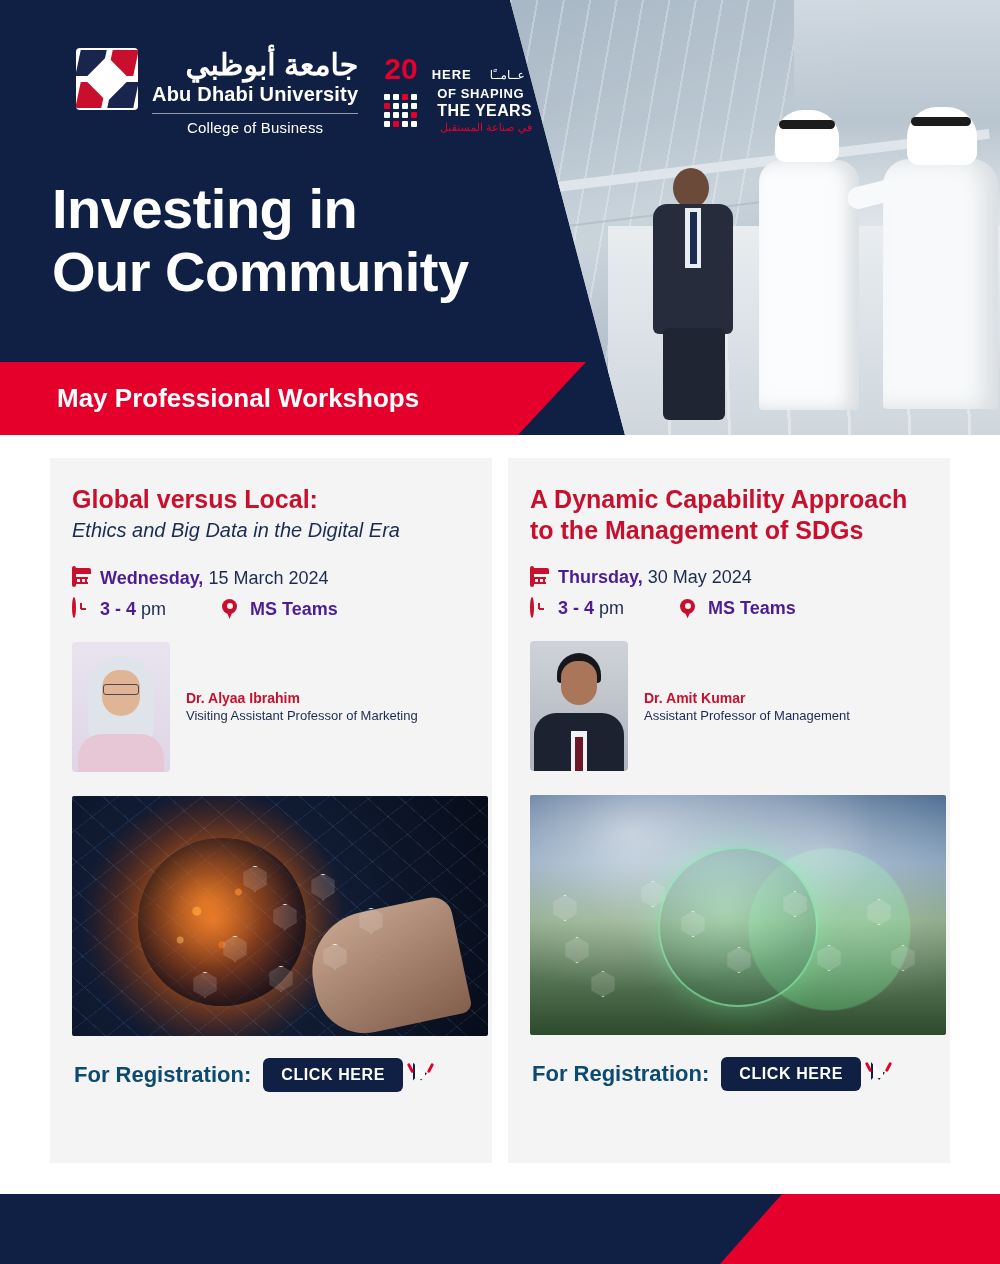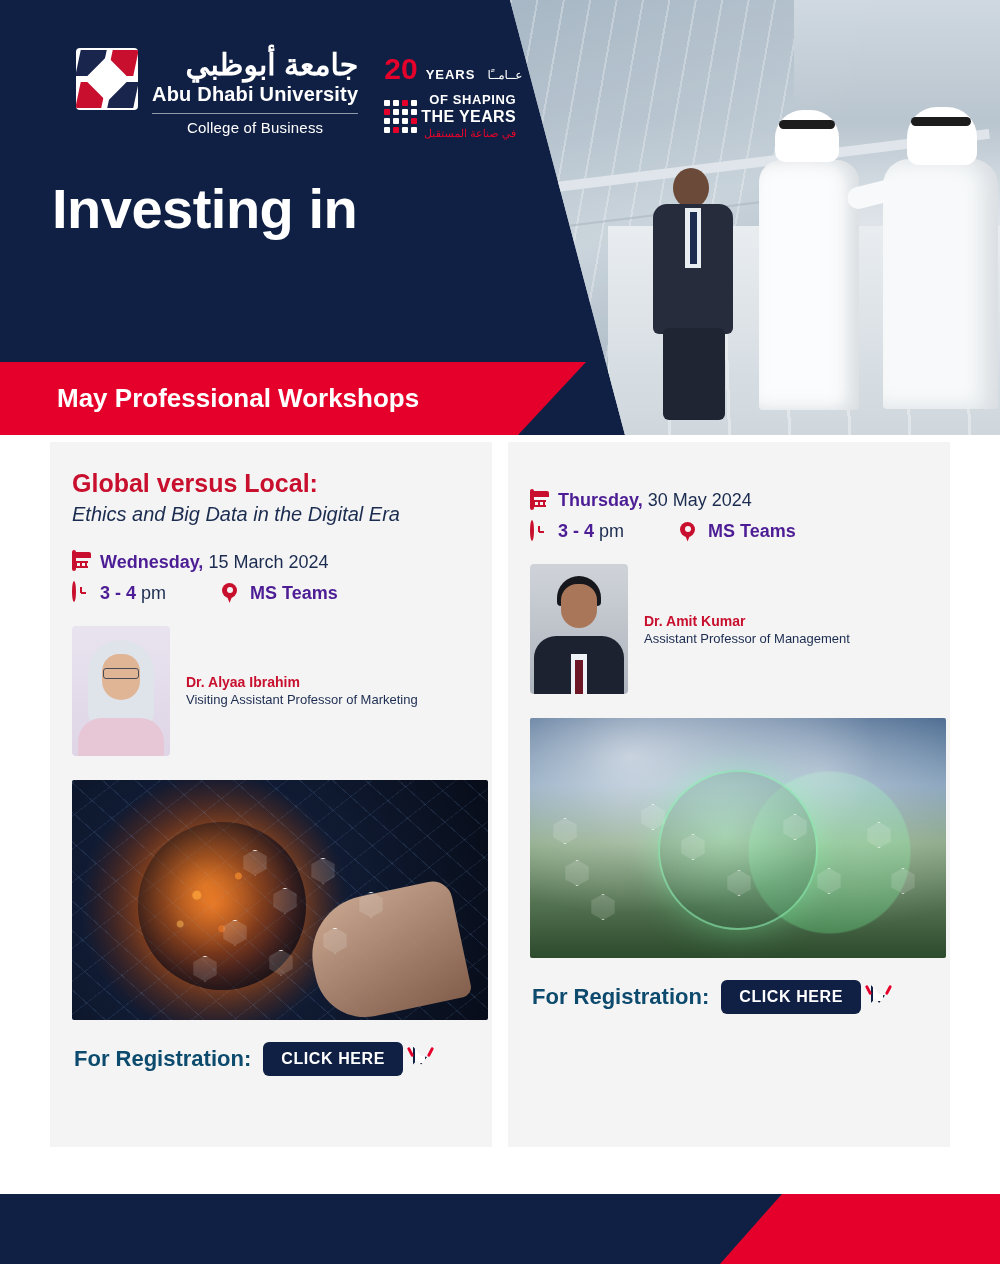--- a/index.html
+++ b/index.html
@@ -93,25 +93,25 @@
     position: absolute; left: 15px; top: 15px; width: 32px; height: 32px;
     background: #fff; transform: rotate(45deg); display: block;
   }
   .adu-text { color: #fff; }
   .adu-ar { font-size: 30px; font-weight: bold; letter-spacing: 0; line-height: 1.1; direction: rtl; }
   .adu-en { font-size: 20px; font-weight: bold; margin-top: 2px; letter-spacing: .2px; }
   .adu-rule { height: 1px; background: rgba(255,255,255,.55); margin: 7px 0 5px; }
   .adu-sub { font-size: 15px; text-align: center; letter-spacing: .2px; }
 
   .years-logo { color: #fff; padding-top: 6px; }
-  .yl-top { display: flex; align-items: baseline; gap: 8px; }
+  .yl-top { display: flex; align-items: baseline; gap: 14px; }
   .yl-20 { color: #e4002b; font-size: 30px; font-weight: bold; line-height: 1; }
   .yl-years { font-size: 13px; font-weight: bold; letter-spacing: 1px; }
   .yl-ar { font-size: 12px; margin-left: 4px; direction: rtl; }
-  .yl-body { display: flex; gap: 4px; align-items: center; margin-top: 9px; text-align: right; }
+  .yl-body { display: flex; gap: 20px; align-items: center; margin-top: 3px; }
   .dots { display: grid; grid-template-columns: repeat(4, 6px); grid-auto-rows: 6px; gap: 3px; }
   .dots span { width: 6px; height: 6px; background: #fff; border-radius: 1px; }
   .dots span.r { background: #e4002b; }
   .yl-lines { line-height: 1.12; }
   .yl-l1 { font-size: 13px; font-weight: bold; letter-spacing: .6px; }
   .yl-l2 { font-size: 16px; font-weight: bold; letter-spacing: .4px; }
   .yl-l3 { font-size: 11px; color: #e4002b; direction: rtl; margin-top: 2px; }
 
   .headline {
     position: absolute; left: 52px; top: 178px;
@@ -125,21 +125,21 @@
     background: #e4002b;
     clip-path: polygon(0 0, 586px 0, 518px 100%, 0 100%);
     display: flex; align-items: center;
   }
   .redband span {
     color: #fff; font-size: 26px; font-weight: bold; padding-left: 57px;
   }
 
   
   .cards {
-    position: absolute; top: 442px; left: 50px;
+    position: absolute; top: 458px; left: 50px;
     width: 900px; display: flex; gap: 16px;
   }
   .card {
     width: 442px; height: 705px;
     background: #f4f4f4;
     padding: 26px 22px 0 22px;
     position: relative;
   }
   .card-title {
     color: #c8102e; font-size: 25px; font-weight: bold; line-height: 1.22;
@@ -317,21 +317,21 @@
         <div class="adu-ar">جامعة أبوظبي</div>
         <div class="adu-en">Abu Dhabi University</div>
         <div class="adu-rule"></div>
         <div class="adu-sub">College of Business</div>
       </div>
     </div>
 
     <div class="years-logo">
       <div class="yl-top">
         <span class="yl-20">20</span>
-        <span class="yl-years">YEARS</span>
+        <span class="yl-years">HERE</span>
         <span class="yl-ar">عــامــًا</span>
       </div>
       <div class="yl-body">
         <div class="dots">
           <span></span>
             <span></span>
             <span class="r"></span>
             <span></span>
           <span class="r"></span>
             <span></span>
@@ -350,20 +350,21 @@
           <div class="yl-l1">OF SHAPING</div>
           <div class="yl-l2">THE YEARS</div>
           <div class="yl-l3">في صناعة المستقبل</div>
         </div>
       </div>
     </div>
   </div>
 
   <div class="headline">
     <div>Investing in</div>
+    <div>Our Community</div>
   </div>
 
   <div class="redband">
     <span>May Professional Workshops</span>
   </div>
 </div>
 
 <div class="cards">
 
   <div class="card">
@@ -419,20 +420,21 @@
       <button class="reg-btn">CLICK HERE</button>
       <span class="cursor-ic">
           <i></i>
           <i></i>
           <i></i>
         </span>
     </div>
   </div>
 
   <div class="card">
+    <div class="card-title">A Dynamic Capability Approach to the Management of SDGs</div>
 
     <div class="meta" style="margin-top:22px">
       <div class="meta-row">
         <span class="ic"><span class="cal"></span></span>
         <span class="meta-txt"><b>Thursday,</b>
           <span>30 May 2024</span></span>
       </div>
       <div class="meta-row">
         <span class="ic"><span class="clock"></span></span>
         <span class="meta-txt"><b>3 - 4</b>

